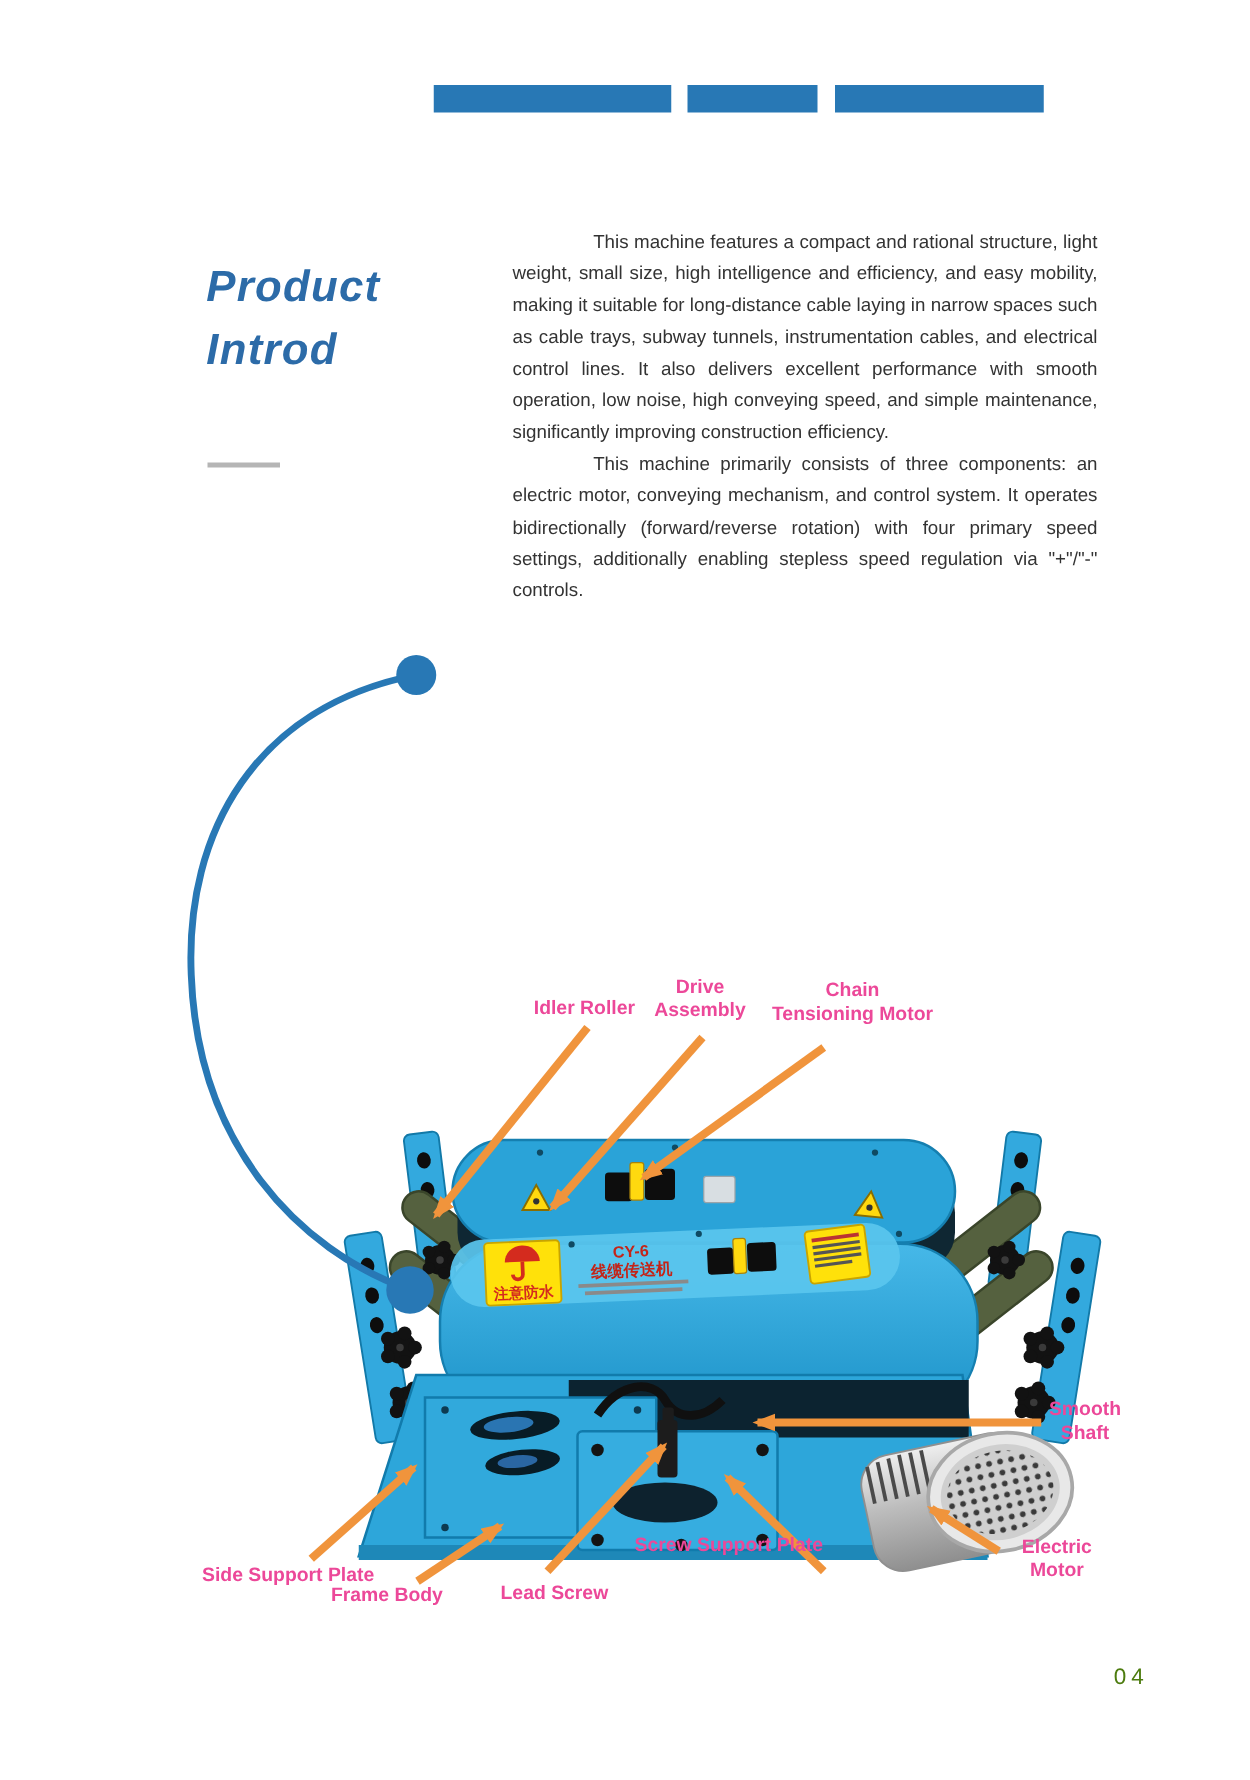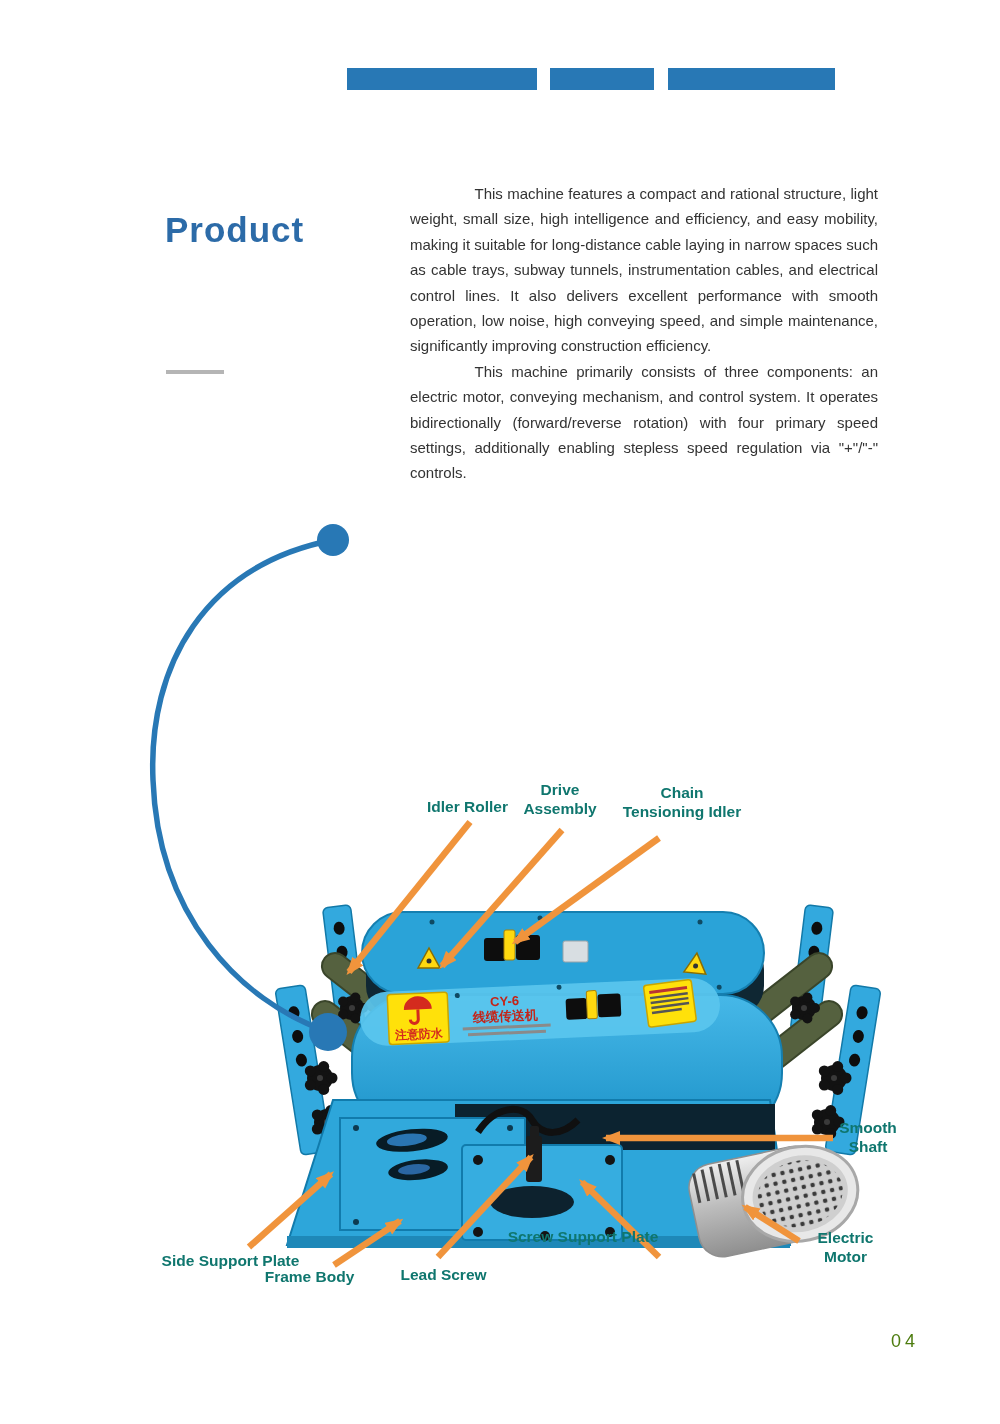--- a/index.html
+++ b/index.html
@@ -8,33 +8,33 @@
     overflow:hidden;font-family:"Liberation Sans",sans-serif;margin:0 auto;
   }
   
   .top-bar{position:absolute;top:68px;height:22px;background:#2878B5;}
   .top-bar.b1{left:347px;width:190px;}
   .top-bar.b2{left:550px;width:104px;}
   .top-bar.b3{left:668px;width:167px;}
 
   
   .title-block{position:absolute;left:165px;top:205px;color:#2C6BA8;
-    font-size:35px;font-weight:600;line-height:50px;letter-spacing:1px;}
+    font-size:35px;font-weight:600;line-height:50px;letter-spacing:1px;font-style:italic;}
   .title-underline{position:absolute;left:166px;top:370px;width:58px;height:4px;background:#b5b5b5;}
 
   
   .intro-text{position:absolute;left:410px;top:181px;width:468px;
     font-size:15px;line-height:25.4px;color:#333;text-align:justify;}
   .intro-text p{margin:0;text-indent:4.3em;}
 
   
   .diagram-svg{position:absolute;left:0;top:0;width:1000px;height:1424px;}
 
   
-  .callout{position:absolute;font-size:15.5px;font-weight:600;color:#0f766e;
+  .callout{position:absolute;font-size:15.5px;font-weight:600;color:#ec4899;
     text-align:center;line-height:1.22;}
   .co-idler{left:405px;top:798px;width:125px;}
   .co-drive{left:505px;top:781px;width:110px;}
   .co-chain{left:607px;top:784px;width:150px;}
   .co-smooth{left:818px;top:1119px;width:100px;}
   .co-motor{left:793px;top:1229px;width:105px;text-align:center;}
   .co-side{left:148px;top:1252px;width:165px;}
   .co-frame{left:242px;top:1268px;width:135px;text-align:center;}
   .co-lead{left:381px;top:1266px;width:125px;}
   .co-screw{left:503px;top:1228px;width:160px;}
@@ -45,20 +45,21 @@
 <body>
 
 <div class="page">
 
   <div class="top-bar b1"></div>
   <div class="top-bar b2"></div>
   <div class="top-bar b3"></div>
 
   <div class="title-block">
     <div>Product</div>
+    <div>Introd</div>
   </div>
   <div class="title-underline"></div>
 
   <div class="intro-text">
     <p>This machine features a compact and rational structure, light weight, small size, high intelligence and efficiency, and easy mobility, making it suitable for long-distance cable laying in narrow spaces such as cable trays, subway tunnels, instrumentation cables, and electrical control lines. It also delivers excellent performance with smooth operation, low noise, high conveying speed, and simple maintenance, significantly improving construction efficiency.</p>
     <p>This machine primarily consists of three components: an electric motor, conveying mechanism, and control system. It operates bidirectionally (forward/reverse rotation) with four primary speed settings, additionally enabling stepless speed regulation via "+"/"-" controls.</p>
   </div>
 
   <svg class="diagram-svg" viewBox="0 0 1000 1424">
     <defs>
@@ -313,21 +314,21 @@
 
   <div class="callout co-idler">
     <span>Idler Roller</span>
   </div>
   <div class="callout co-drive">
     <div>Drive</div>
     <div>Assembly</div>
   </div>
   <div class="callout co-chain">
     <div>Chain</div>
-    <div>Tensioning Idler</div>
+    <div>Tensioning Motor</div>
   </div>
   <div class="callout co-smooth">
     <div>Smooth</div>
     <div>Shaft</div>
   </div>
   <div class="callout co-motor">
     <div>Electric</div>
     <div>Motor</div>
   </div>
   <div class="callout co-side">

